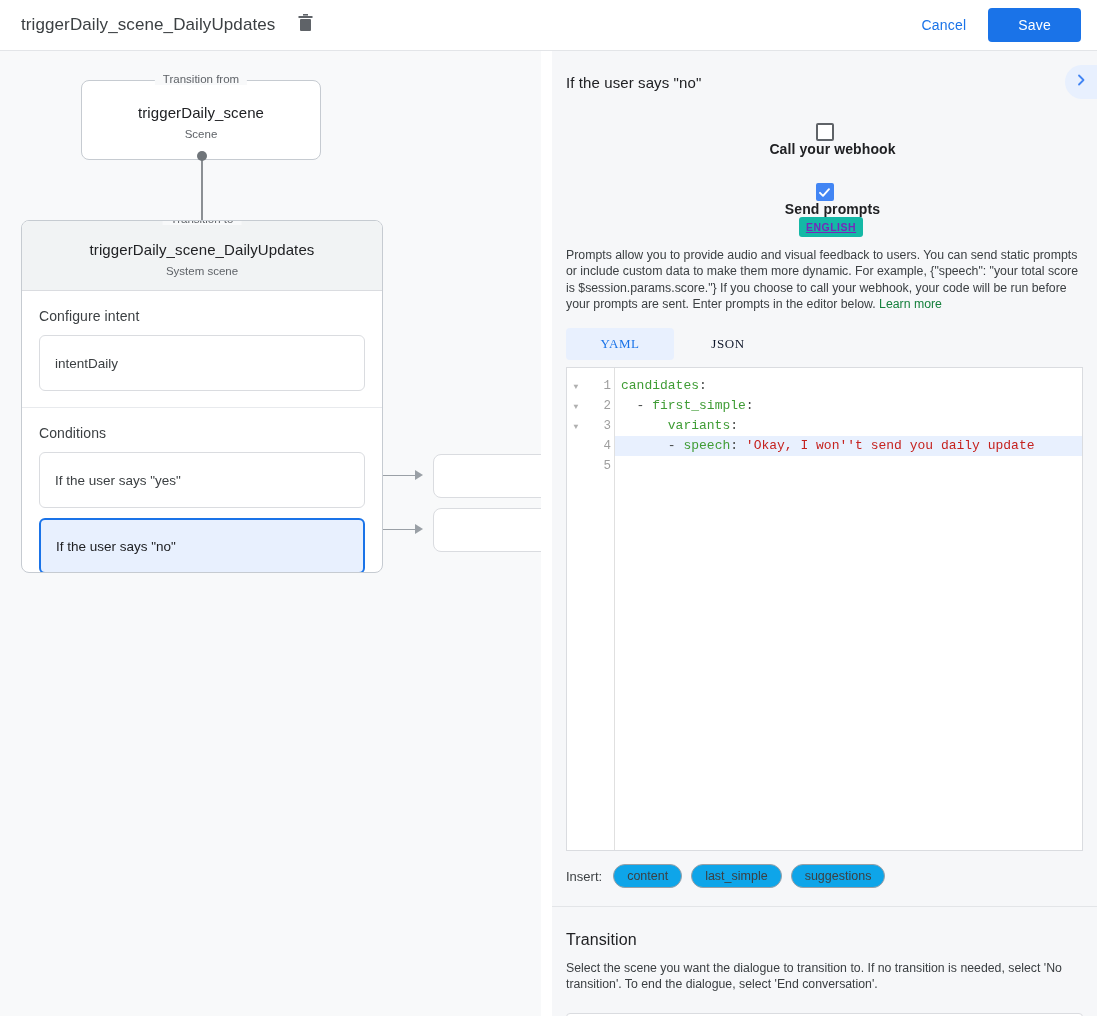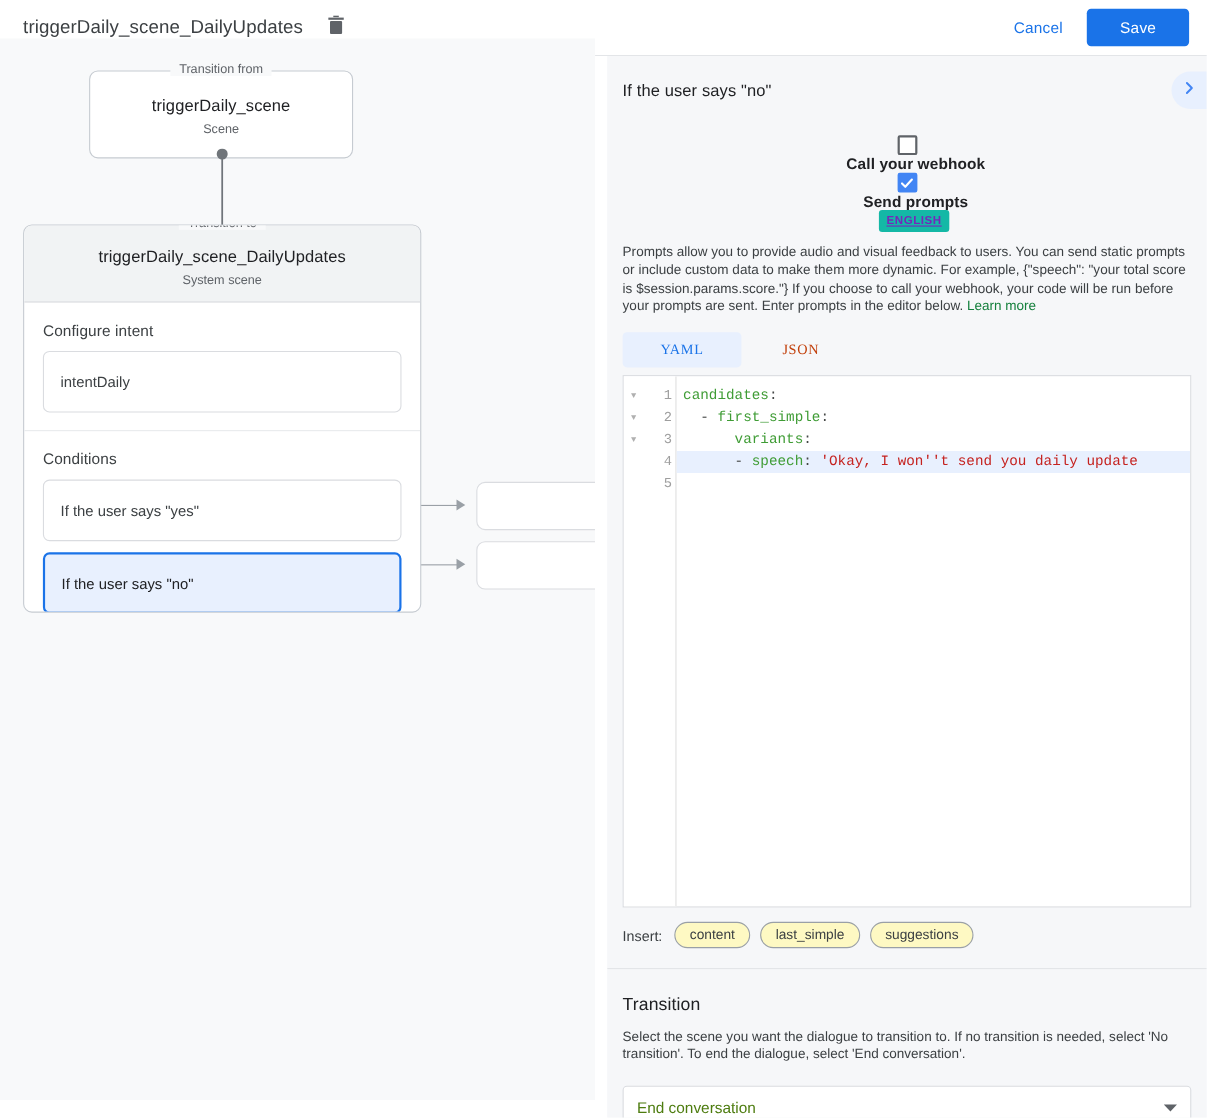--- a/index.html
+++ b/index.html
@@ -36,21 +36,21 @@
     cursor: pointer; letter-spacing: .2px;
   }
   #save-btn {
     font-size: 14px; color: #ffffff; font-weight: 500;
     padding: 9px 30px; border-radius: 4px; border: none;
     background: #1a73e8; cursor: pointer; letter-spacing: .2px;
   }
 
   
   #canvas {
-    position: absolute; left: 0; top: 35px; width: 541px; height: 965px;
+    position: absolute; left: 0; top: 51px; width: 541px; height: 965px;
     background: #f8f9fa; overflow: hidden; padding-left: 44px;
   }
   #canvas-scroll-strip {
     position: absolute; left: 541px; top: 51px; width: 11px; height: 965px;
     background: #ffffff;
   }
 
   .fieldset-card {
     position: absolute;
     border: 1px solid #c6cbd1;
@@ -160,21 +160,21 @@
   #prompts-desc {
     margin-top: 10px; font-size: 12.3px; line-height: 16.3px; color: #3c4043;
     width: 519px;
   }
   #prompts-desc a { color: #15803d; text-decoration: none; }
 
   
   #fmt-tabs { display: flex; margin-top: 16px; font-family: Liberation Serif, serif; }
   .fmt-tab {
     width: 108px; height: 32px; display: flex; align-items: center; justify-content: center;
-    font-size: 13px; font-weight: 500; color: #c2410c; letter-spacing: .6px; cursor: pointer;
+    font-size: 13px; font-weight: 500; color: #0f172a; letter-spacing: .6px; cursor: pointer;
     border-radius: 4px;
   }
   .fmt-tab.active { background: #e8f0fe; color: #1a73e8; }
 
   
   #editor {
     margin-top: 7px; width: 517px; height: 484px;
     border: 1px solid #dadce0; background: #ffffff;
     display: flex; overflow: hidden; position: relative;
   }
@@ -202,21 +202,21 @@
   .tok-str { color: #c5221f; }
   .tok-dash { color: #444746; }
 
   
   #insert-row { display: flex; align-items: center; margin-top: 13px; }
   #insert-label { font-size: 13px; color: #3c4043; margin-right: 11px; }
   .chip {
     border: 1px solid #9aa0a6; border-radius: 14px; height: 24px;
     padding: 0 13px; display: flex; align-items: center;
     font-size: 12.5px; color: #3c4043; margin-right: 9px; cursor: pointer;
-    background: #fef9c3;
+    background: #0ea5e9;
   }
 
   #panel-divider {
     margin-top: 18px; height: 1px; background: #e3e5e8; width: 545px;
   }
 
   #transition-sec { padding: 24px 14px 0 14px; }
   #transition-title { font-size: 16px; color: #202124; letter-spacing: .1px; }
   #transition-desc {
     margin-top: 11px; font-size: 12.3px; line-height: 16.3px; color: #3c4043; width: 500px;
@@ -316,21 +316,21 @@
       </div>
     </div>
 
     <div class="panel-body">
 
       <div class="checkrow" style="margin-top:10px;">
         <div class="cbox"></div>
         <div class="clabel">Call your webhook</div>
       </div>
 
-      <div class="checkrow" style="">
+      <div class="checkrow" style="margin-top:26px;">
         <div class="cbox checked">
           <svg width="13" height="13" viewBox="0 0 13 13" aria-hidden="true">
             <polyline points="2,6.8 5,9.8 11,3.2" fill="none" stroke="#ffffff" stroke-width="1.9" stroke-linecap="round" stroke-linejoin="round"></polyline>
           </svg>
         </div>
         <div class="clabel">Send prompts</div>
         <div id="lang-badge">ENGLISH</div>
       </div>
 
       <div id="prompts-desc"><span>Prompts allow you to provide audio and visual feedback to users. You can send static prompts or include custom data to make them more dynamic. For example, {"speech": "your total score is $session.params.score."} If you choose to call your webhook, your code will be run before your prompts are sent. Enter prompts in the editor below. </span><a href="#">Learn more</a></div>

